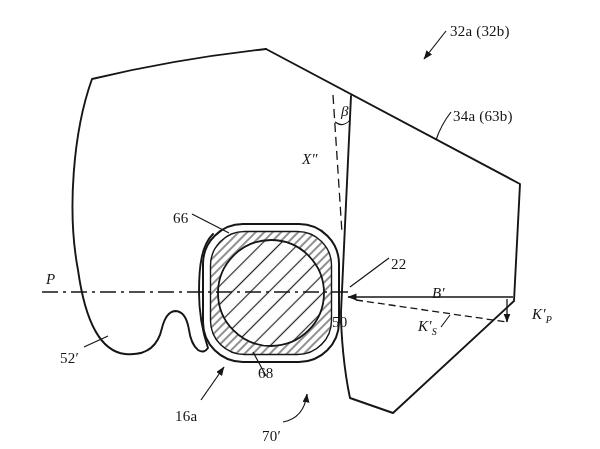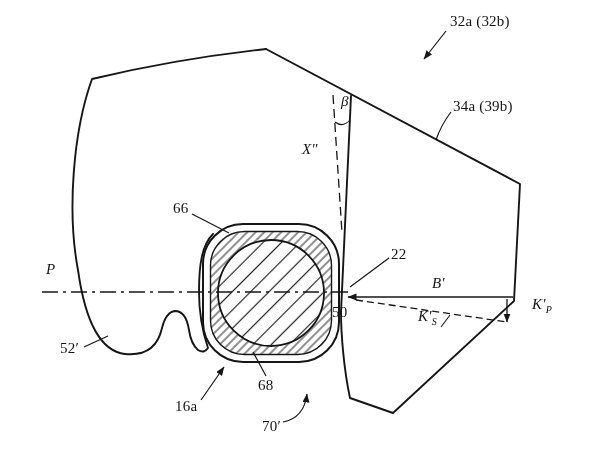--- a/index.html
+++ b/index.html
@@ -3,21 +3,21 @@
 <meta charset="utf-8">
 <style>
   html,body{margin:0;padding:0;background:#fff;}
   .canvas{
     position:relative;width:600px;height:449px;background:#fff;
     font-family:"Liberation Serif", serif;color:#141414;overflow:hidden;
   }
   .drawing{position:absolute;left:0;top:0;}
   .lbl{
     position:absolute;font-size:15px;line-height:1;white-space:nowrap;
-    letter-spacing:.2px;color:#141414;
+    letter-spacing:.2px;color:#141414;margin-top:10px;
   }
   .it{font-style:italic;}
   .sub{font-size:10px;font-style:italic;vertical-align:-4px;}
 </style>
 </head>
 <body>
 
 <div class="canvas">
 
   <svg class="drawing" width="600" height="449" viewBox="0 0 600 449">
@@ -72,28 +72,28 @@
     <path d="M 451 112 Q 441 125 436 140" fill="none" stroke="#161616" stroke-width="1.2"></path>
     <line x1="192" y1="214" x2="229" y2="233" stroke="#161616" stroke-width="1.2"></line>
     <line x1="389" y1="258" x2="350" y2="287" stroke="#161616" stroke-width="1.2"></line>
     <line x1="84" y1="347" x2="108" y2="336" stroke="#161616" stroke-width="1.2"></line>
     <line x1="201" y1="400" x2="224" y2="367" stroke="#161616" stroke-width="1.2" marker-end="url(#arr)"></line>
     <line x1="266" y1="376" x2="253" y2="352" stroke="#161616" stroke-width="1.2"></line>
     <path d="M 283 422 Q 304 418 307 394" fill="none" stroke="#161616" stroke-width="1.2" marker-end="url(#arr)"></path>
   </svg>
 
   <div class="lbl" style="left:450px;top:14px">32a (32b)</div>
-  <div class="lbl" style="left:453px;top:99px">34a (39b)</div>
+  <div class="lbl" style="left:453px;top:99px">34a (63b)</div>
   <div class="lbl it" style="left:341px;top:94px">β</div>
   <div class="lbl it" style="left:302px;top:142px">X″</div>
   <div class="lbl" style="left:173px;top:201px">66</div>
   <div class="lbl" style="left:391px;top:247px">22</div>
   <div class="lbl it" style="left:46px;top:262px">P</div>
   <div class="lbl it" style="left:432px;top:276px">B′</div>
   <div class="lbl" style="left:332px;top:305px">50</div>
   <div class="lbl it" style="left:532px;top:297px"><span>K′</span><span class="sub">P</span></div>
   <div class="lbl it" style="left:418px;top:309px"><span>K′</span><span class="sub">S</span></div>
   <div class="lbl" style="left:60px;top:341px">52′</div>
   <div class="lbl" style="left:175px;top:399px">16a</div>
-  <div class="lbl" style="left:258px;top:378px">68</div>
+  <div class="lbl" style="left:258px;top:356px">68</div>
   <div class="lbl" style="left:262px;top:419px">70′</div>
 
 </div>
 
 </body></html>

